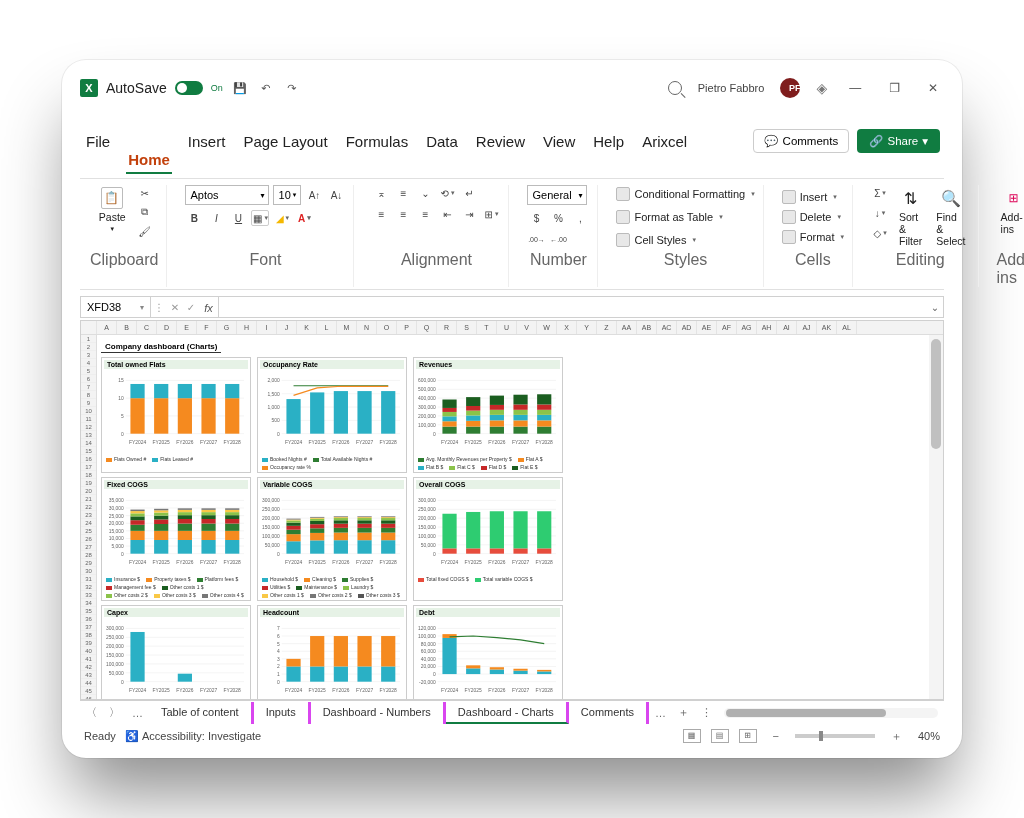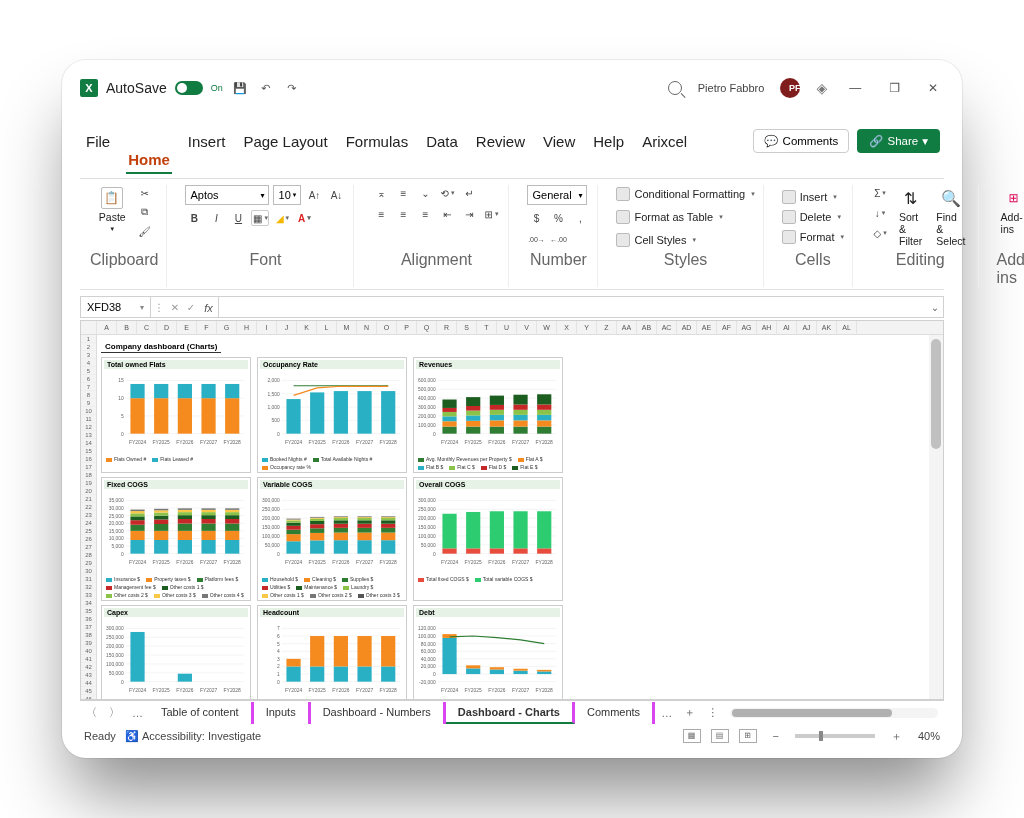--- a/index.html
+++ b/index.html
@@ -68,21 +68,21 @@
   .chart-title { font:700 7px Arial; background:#e6f2e6; padding:1px 3px; margin-bottom:2px; }
   .chart-svg { width:100%; height:80px; }
   .legend { font-size:5px; color:#333; display:flex; flex-wrap:wrap; gap:2px 6px; padding:1px 2px 0; }
   .lsw { width:6px; height:4px; display:inline-block; vertical-align:middle; margin-right:2px; }
   .axistxt { font:5px Arial; fill:#666; }
   .gridline { stroke:#e8e8e8; stroke-width:.5; }
   
   .sheet-tabs { display:flex; align-items:center; height:24px; border-top:1px solid #d0d0d0; font-size:11px; }
   .st-nav { padding:0 6px; color:#666; cursor:pointer; }
   .sheet-tab { padding:4px 12px; border-right:3px solid #d946ef; cursor:pointer; color:#333; white-space:nowrap; }
-  .sheet-tab.active { background:#fff; border-bottom:2px solid #107c41; font-weight:700; }
+  .sheet-tab.active { background:#fff; border-bottom:2px solid #107c41; font-weight:400; }
   .hscroll { flex:1; height:10px; background:#f4f4f4; margin:0 6px; border-radius:5px; position:relative; }
   .hthumb { position:absolute; left:2px; top:1px; height:8px; width:160px; background:#b0b0b0; border-radius:4px; cursor:pointer; }
   
   .status-bar { display:flex; align-items:center; height:24px; font-size:11px; color:#444; gap:10px; padding:0 4px; }
   .view-btn { width:18px; height:14px; border:1px solid #aaa; cursor:pointer; font-size:8px; text-align:center; line-height:12px; color:#666; }
   .zoom-slider { width:80px; height:4px; background:#ccc; position:relative; cursor:pointer; }
   .zoom-slider::before { content:""; position:absolute; left:30%; top:-3px; width:4px; height:10px; background:#888; }
 </style>
 </head>
 <body>

